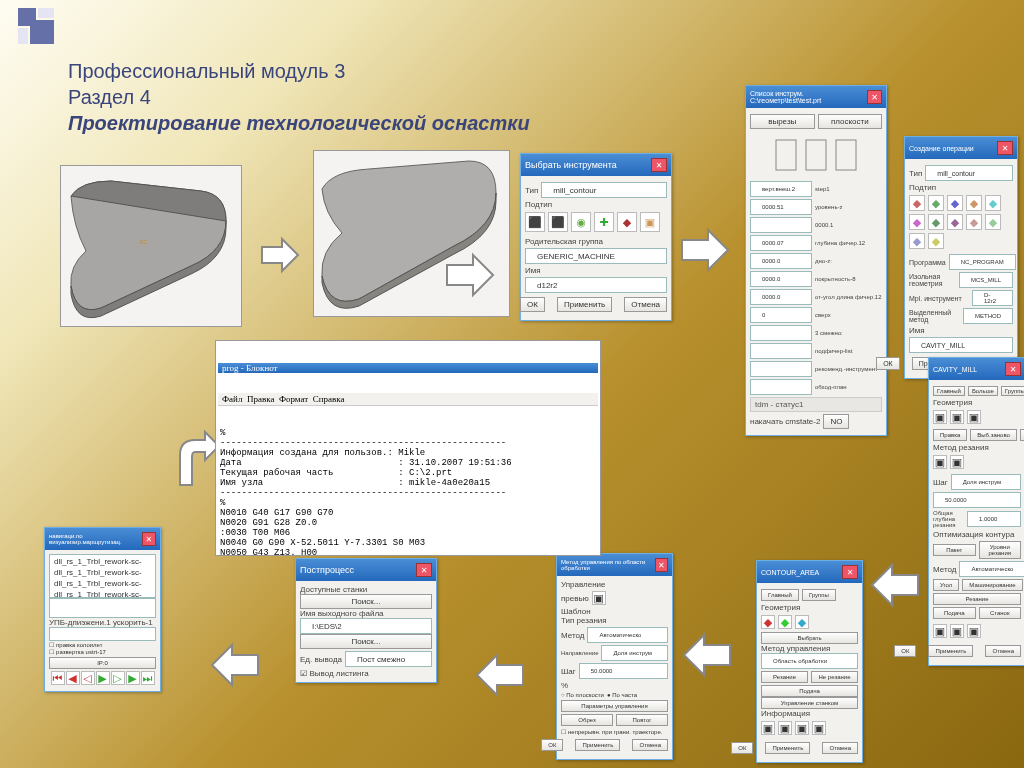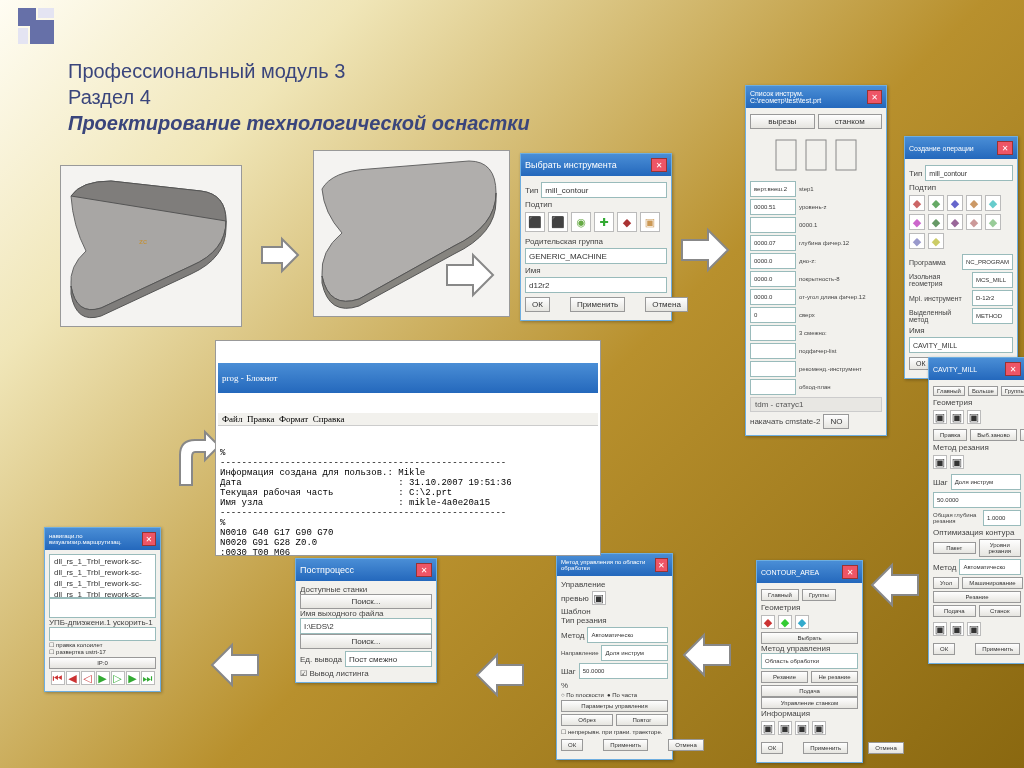--- a/index.html
+++ b/index.html
@@ -13,27 +13,27 @@
   .heading .h3{font-style:italic;font-weight:bold}
   .panel{position:absolute;background:#fff;border:1px solid #6eaee0;box-shadow:1px 1px 3px rgba(0,0,0,.3)}
   .model{position:absolute;background:#f4f3f1;border:1px solid #999}
   .model svg{width:100%;height:100%}
   .arrow{position:absolute}
   .arrow svg{width:100%;height:100%;overflow:visible}
   .titlebar{height:18px;background:linear-gradient(#4a8ed6,#2468bc);color:#fff;padding:2px 4px;display:flex;justify-content:space-between;align-items:center;font-size:9px}
   .xbtn{background:#e56;width:14px;height:12px;display:inline-flex;align-items:center;justify-content:center;border:1px solid #933;font-size:8px}
   .pbody{background:#f2f1ed;padding:4px;font-size:8px;color:#333}
   .row{display:flex;align-items:center;margin:2px 0;gap:3px}
-  .fld{background:#fff;border:1px solid #9bb;height:14px;flex:1;padding:0 3px;display:flex;align-items:center;font-size:8px}
+  .fld{background:#fff;border:1px solid #9bb;height:14px;flex:1;padding:0 11px;display:flex;align-items:center;font-size:8px}
   .btn{background:linear-gradient(#fefefe,#e6e5e0);border:1px solid #999;padding:2px 6px;font-size:8px;display:inline-block;text-align:center}
-  .btnrow{display:flex;gap:20px;justify-content:flex-start;padding:4px 0}
+  .btnrow{display:flex;gap:12px;justify-content:flex-end;padding:4px 0}
   .iconrow{display:flex;gap:3px;flex-wrap:wrap;padding:3px 0}
   .icon{width:18px;height:18px;border:1px solid #bbb;background:#fff;display:flex;align-items:center;justify-content:center;font-size:11px}
   .note{background:#fff;border:1px solid #999;font-family:'Courier New',monospace;font-size:9px;padding:2px;white-space:pre;overflow:hidden}
-  .note-title{background:linear-gradient(#4a8ed6,#2468bc);color:#fff;padding:10px 4px;font-family:Tahoma;font-size:9px}
+  .note-title{background:linear-gradient(#4a8ed6,#2468bc);color:#fff;padding:0 4px;font-family:Tahoma;font-size:9px}
   .note-menu{background:#f2f1ed;border-bottom:1px solid #ccc;padding:1px 4px;font-family:Tahoma;font-size:9px}
   .lbl2{font-size:8px;color:#444}
   .sectionbar{background:#e8e7e3;border:1px solid #ccc;padding:2px 4px;margin:2px 0;font-size:8px;color:#555}
   .listbox{background:#fff;border:1px solid #9bb;font-size:8px;padding:1px}
   .listitem{padding:1px 3px}
   .listsel{background:#2a5ab0;color:#fff}
 </style>
 </head>
 <body>
 
@@ -128,21 +128,21 @@
 </div>
 
 <div class="panel" style="top:85px;left:745px;width:140px">
   <div class="titlebar">
       <span style="font-size:7px;overflow:hidden">Список инструм. С:\геометр\test\test.prt</span>
       <span class="xbtn">✕</span>
     </div>
   <div class="pbody">
     <div class="row">
         <span class="btn" style="flex:1">вырезы</span>
-        <span class="btn" style="flex:1">станком</span>
+        <span class="btn" style="flex:1">плоскости</span>
       </div>
     <div style="display:flex;justify-content:center;padding:4px">
         <svg width="90" height="40">
           <rect x="5" y="5" width="20" height="30" fill="none" stroke="#888"></rect>
           <rect x="35" y="5" width="20" height="30" fill="none" stroke="#888"></rect>
           <rect x="65" y="5" width="20" height="30" fill="none" stroke="#888"></rect>
         </svg>
       </div>
     <div id="geom-params">
         <div class="row">

